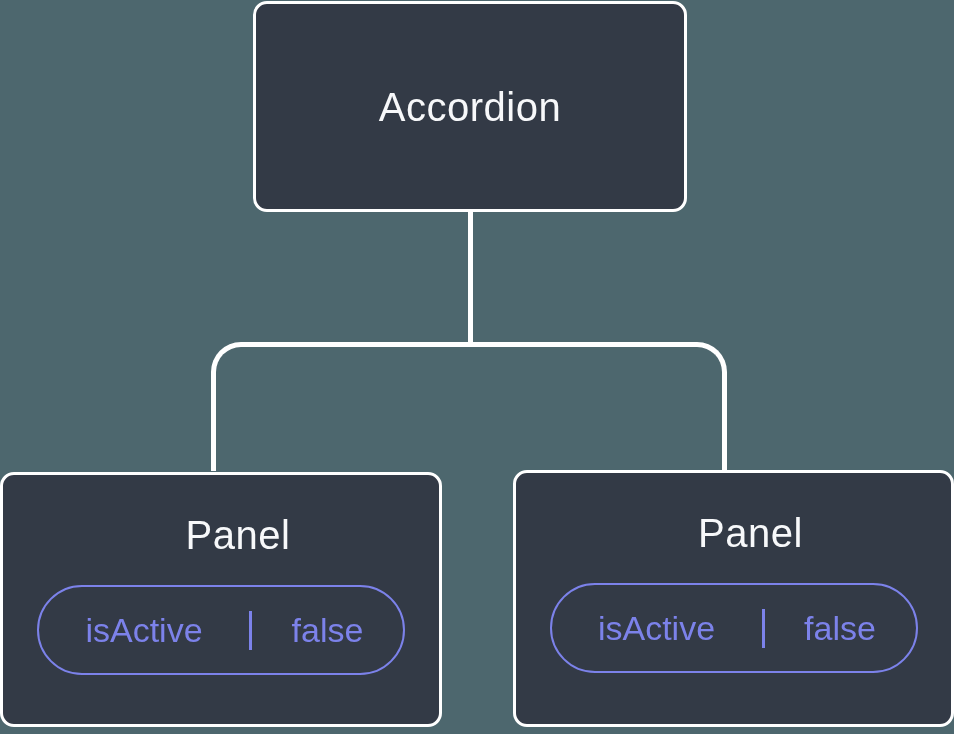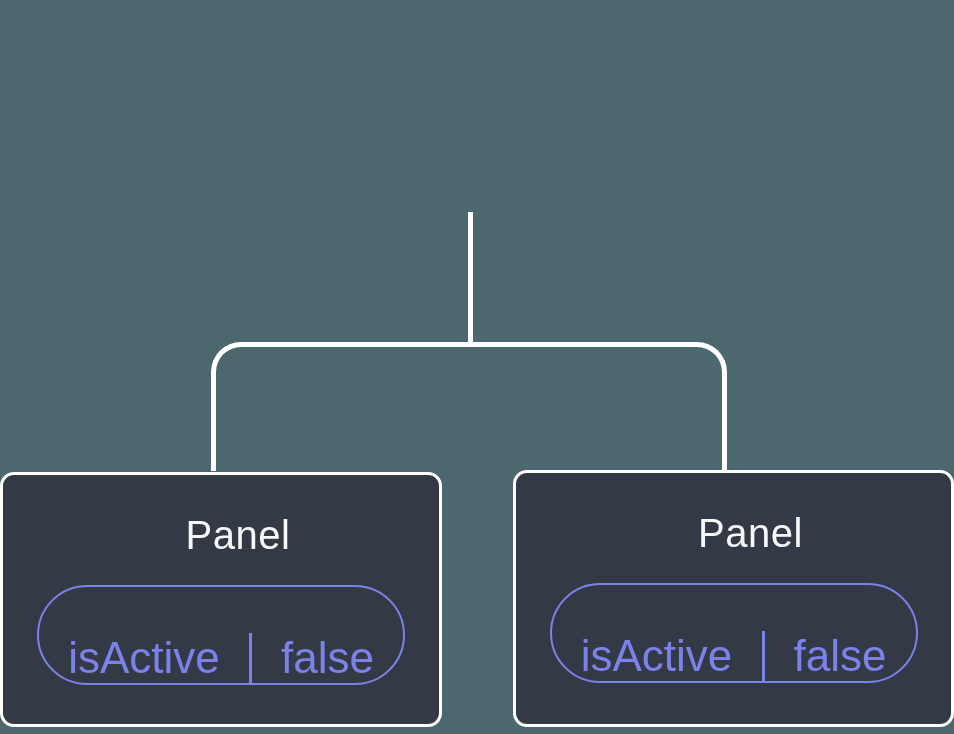--- a/index.html
+++ b/index.html
@@ -76,28 +76,28 @@
     border: 5px solid var(--connector, #ffffff);
     border-bottom: none;
     border-radius: 30px 30px 0 0;
     background: transparent;
   }
   
   .state-pill {
     box-sizing: border-box;
     margin-top: 26px;
     width: 368px;
-    height: 100px;
+    height: 90px;
     border: 2.5px solid var(--accent-purple, #7c82ea);
     border-radius: 50px;
     display: flex;
-    align-items: flex-end;
+    align-items: center;
     overflow: hidden;
     color: var(--accent-purple, #7c82ea);
-    font-size: 44px;
+    font-size: 34px;
     background: transparent;
   }
   .state-key {
     box-sizing: border-box;
     width: 213px;
     border-right: 3px solid var(--accent-purple, #7c82ea);
     display: flex;
     align-items: center;
     justify-content: center;
     white-space: nowrap;
@@ -108,20 +108,23 @@
     align-items: center;
     justify-content: center;
     white-space: nowrap;
   }
 </style>
 </head>
 <body>
 
 <div class="canvas">
 
+  <div class="node node-root">
+    <span class="node-label">Accordion</span>
+  </div>
 
   <div class="connector-stem"></div>
 
   <div class="connector-elbow"></div>
 
   <div class="node node-panel node-panel-left">
     <span class="node-label">Panel</span>
     <div class="state-pill">
       <span class="state-key">isActive</span>
       <span class="state-value">false</span>

